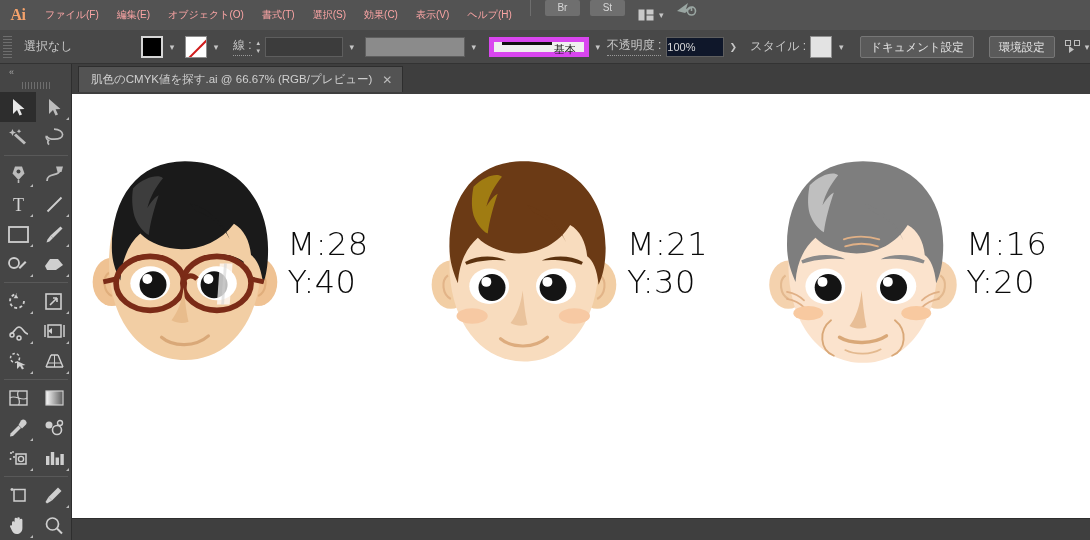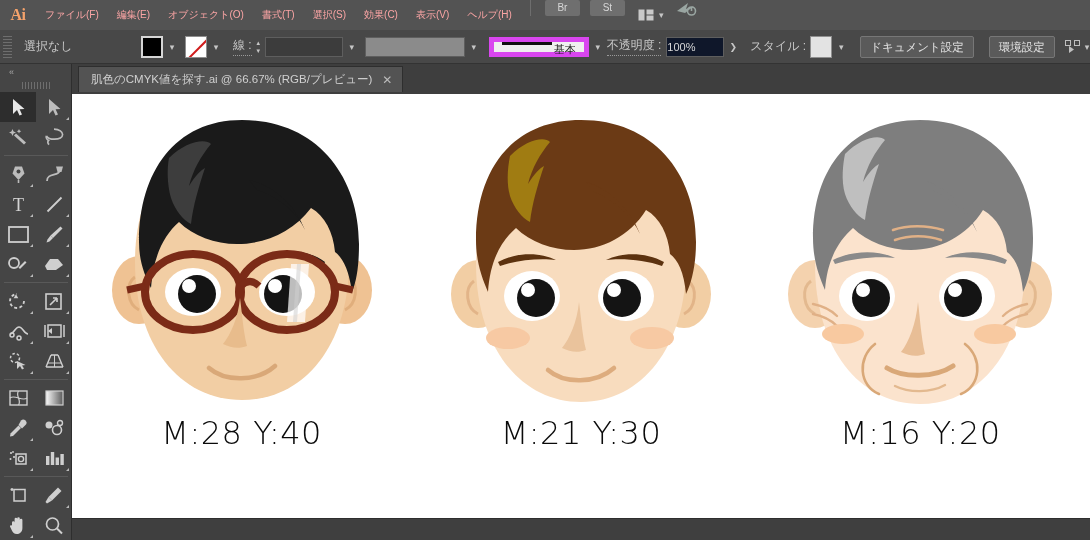--- a/index.html
+++ b/index.html
@@ -150,21 +150,21 @@
   .canvas {
     position: absolute; left: 72px; top: 94px;
     width: 1018px; height: 424px;
     background: #ffffff; overflow: hidden;
   }
   .faces-row {
     position: absolute; left: 0; top: 0; width: 1018px; height: 424px;
     display: flex; justify-content: space-around; align-items: flex-start;
     padding-top: 18px;
   }
-  .face-cell { width: 320px; display: flex; flex-direction: column; align-items: center; }
+  .face-cell { width: 320px; display: flex; flex-direction: row; align-items: center; }
   .face-art { width: 290px; height: 300px; }
   .face-label {
     margin-top: 2px; font-size: 32px; color: #0a0a0a;
     font-family: "DejaVu Sans", sans-serif; font-weight: 300;
     letter-spacing: 0.5px;
   }
   .canvas-bottom {
     position: absolute; left: 72px; top: 518px;
     width: 1018px; height: 22px; background: #3f3f3f;
     border-top: 1px solid #2e2e2e;

